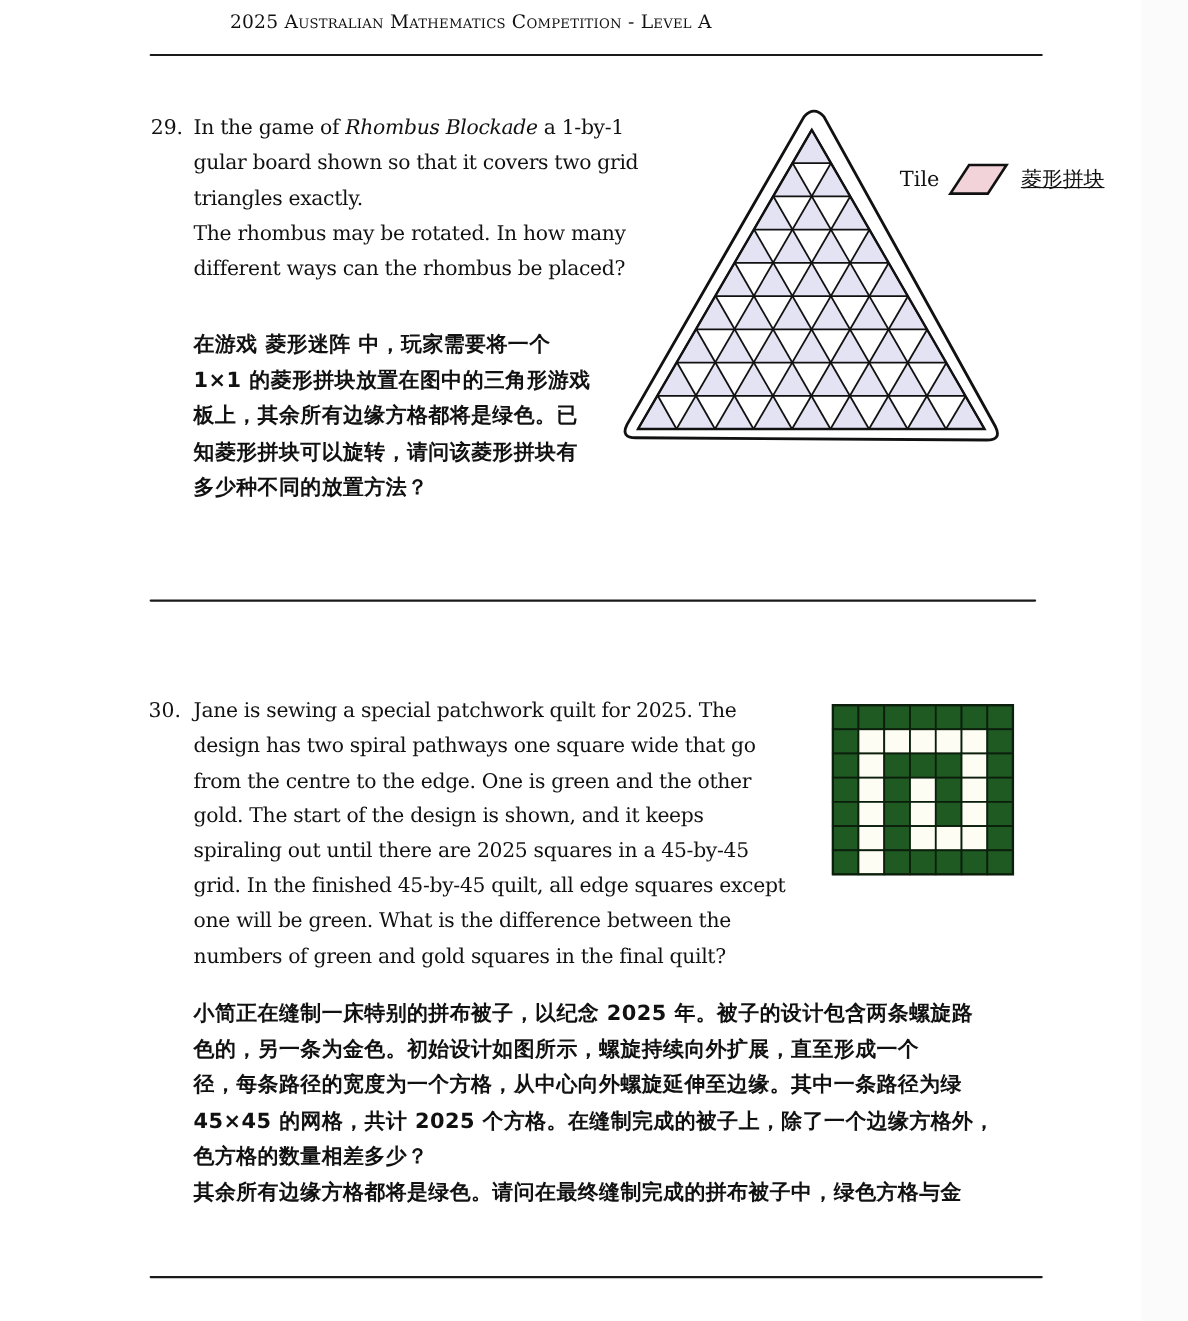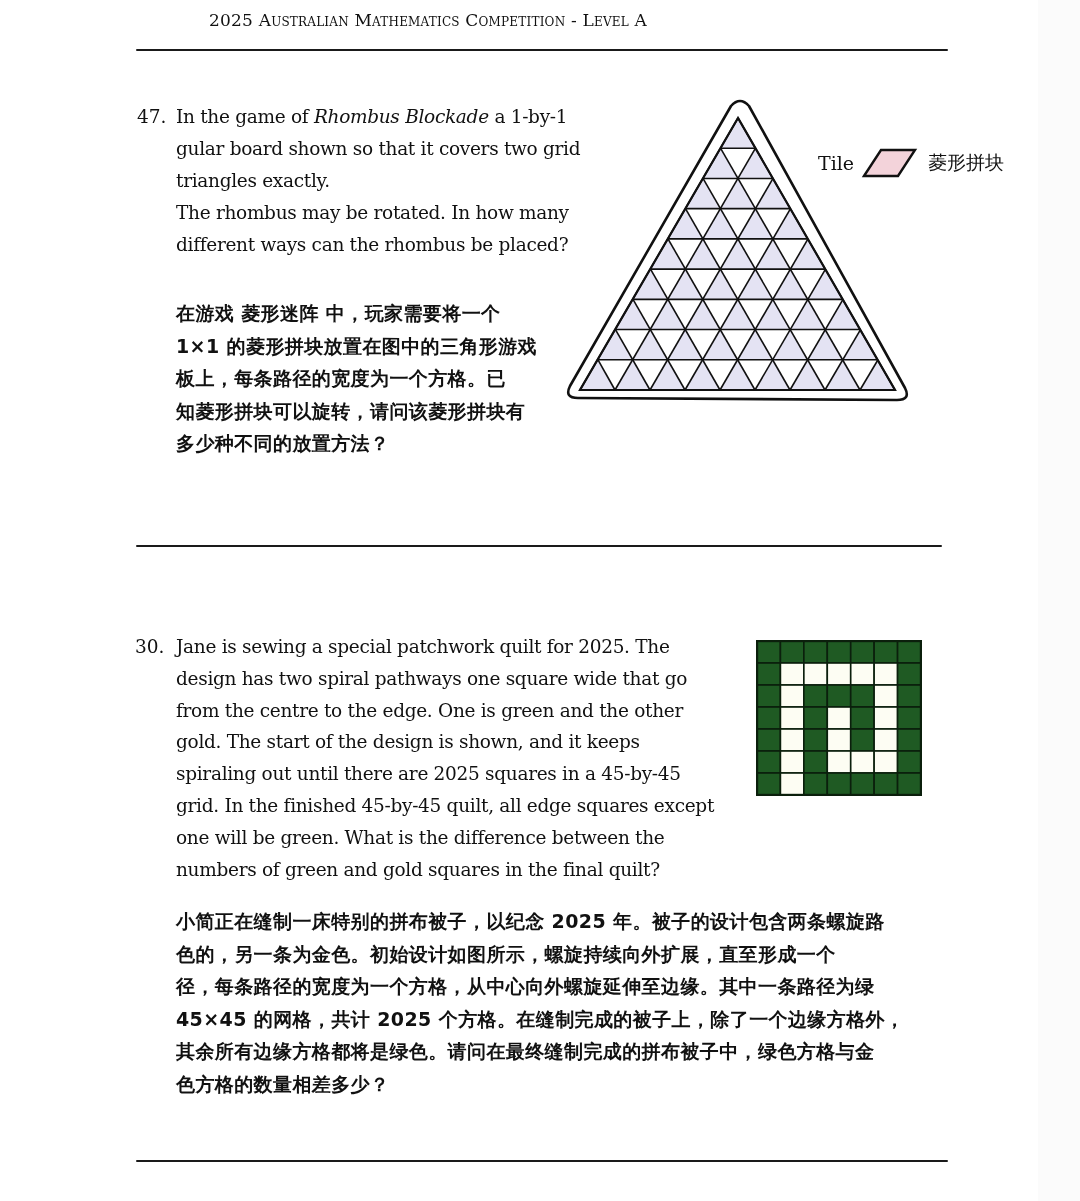--- a/index.html
+++ b/index.html
@@ -36,44 +36,44 @@
     letter-spacing: 0.4px;
   }
   .line { display: block; white-space: nowrap; }
   .italic { font-style: italic; }
   .tile-legend {
     position: absolute; left: 818px; top: 146px; height: 34px;
     display: flex; align-items: center; text-align: center;
   }
   .tile-label { font-size: 19px; margin-right: 6px; }
   .tile-label-zh {
-    font-size: 19px; font-family: "DejaVu Sans", sans-serif; margin-left: 10px;
+    font-size: 19px; font-family: "DejaVu Sans", sans-serif; margin-left: 10px; text-decoration: underline;
   }
   svg { position: absolute; }
 </style>
 </head>
 <body>
 
 <div class="page-edge"></div>
 
 <div class="header-title">2025 Australian Mathematics Competition - Level A</div>
 <div class="rule" style="left:136px; top:49px; width:812px;"></div>
 
-<div class="q-number" style="left:137px; top:106px;">47.</div>
+<div class="q-number" style="left:137px; top:106px;">29.</div>
 <div class="q-text-en" style="left:176px; top:101px; width:390px;">
   <span class="line"><span>In the game of </span><span class="italic">Rhombus Blockade</span><span> a 1-by-1</span></span>
   <span class="line">gular board shown so that it covers two grid</span>
   <span class="line">triangles exactly.</span>
   <span class="line">The rhombus may be rotated.  In how many</span>
   <span class="line">different ways can the rhombus be placed?</span>
 </div>
 <div class="q-text-zh" style="left:176px; top:297px; width:400px;">
   <span class="line">在游戏 菱形迷阵 中，玩家需要将一个</span>
   <span class="line">1×1 的菱形拼块放置在图中的三角形游戏</span>
-  <span class="line">板上，每条路径的宽度为一个方格。已</span>
+  <span class="line">板上，其余所有边缘方格都将是绿色。已</span>
   <span class="line">知菱形拼块可以旋转，请问该菱形拼块有</span>
   <span class="line">多少种不同的放置方法？</span>
 </div>
 
 <svg id="tri-board" width="1080" height="420" style="left:0; top:0;" viewBox="0 0 1080 420">
     <path d="M 731 106 Q 740 96 749 106 L 905 388 Q 911 400 897 400 L 578 398 Q 564 398 570 386 Z" fill="none" stroke="#111" stroke-width="2.6" stroke-linejoin="round"></path>
     <polygon points="738,118 720.5,148.22222222222223 755.5,148.22222222222223" fill="#e4e3f3" stroke="none"></polygon>
     <polygon points="720.5,148.22222222222223 703,178.44444444444446 738,178.44444444444446" fill="#e4e3f3" stroke="none"></polygon>
     <polygon points="755.5,148.22222222222223 738,178.44444444444446 773,178.44444444444446" fill="#e4e3f3" stroke="none"></polygon>
     <polygon points="703,178.44444444444446 685.5,208.66666666666669 720.5,208.66666666666669" fill="#e4e3f3" stroke="none"></polygon>
@@ -169,22 +169,22 @@
   <span class="line">spiraling out until there are 2025 squares in a 45-by-45</span>
   <span class="line">grid.  In the finished 45-by-45 quilt, all edge squares except</span>
   <span class="line">one will be green.  What is the difference between the</span>
   <span class="line">numbers of green and gold squares in the final quilt?</span>
 </div>
 <div class="q-text-zh" style="left:176px; top:885px; width:790px;margin-top:20px;">
   <span class="line">小简正在缝制一床特别的拼布被子，以纪念 2025 年。被子的设计包含两条螺旋路</span>
   <span class="line">色的，另一条为金色。初始设计如图所示，螺旋持续向外扩展，直至形成一个</span>
   <span class="line">径，每条路径的宽度为一个方格，从中心向外螺旋延伸至边缘。其中一条路径为绿</span>
   <span class="line">45×45 的网格，共计 2025 个方格。在缝制完成的被子上，除了一个边缘方格外，</span>
+  <span class="line">色方格的数量相差多少？</span>
   <span class="line">其余所有边缘方格都将是绿色。请问在最终缝制完成的拼布被子中，绿色方格与金</span>
-  <span class="line">色方格的数量相差多少？</span>
 </div>
 
 <svg id="quilt" width="166" height="156" style="left:756px; top:640px;" viewBox="0 0 166 156">
     <rect x="1" y="1" width="164" height="154" fill="#1f5a23"></rect>
     <rect x="1" y="1" width="23.428571428571427" height="22" fill="#1f5a23" stroke="#0b1f0c" stroke-width="1.6"></rect>
     <rect x="24.428571428571427" y="1" width="23.428571428571427" height="22" fill="#1f5a23" stroke="#0b1f0c" stroke-width="1.6"></rect>
     <rect x="47.857142857142854" y="1" width="23.428571428571427" height="22" fill="#1f5a23" stroke="#0b1f0c" stroke-width="1.6"></rect>
     <rect x="71.28571428571428" y="1" width="23.428571428571427" height="22" fill="#1f5a23" stroke="#0b1f0c" stroke-width="1.6"></rect>
     <rect x="94.71428571428571" y="1" width="23.428571428571427" height="22" fill="#1f5a23" stroke="#0b1f0c" stroke-width="1.6"></rect>
     <rect x="118.14285714285714" y="1" width="23.428571428571427" height="22" fill="#1f5a23" stroke="#0b1f0c" stroke-width="1.6"></rect>

